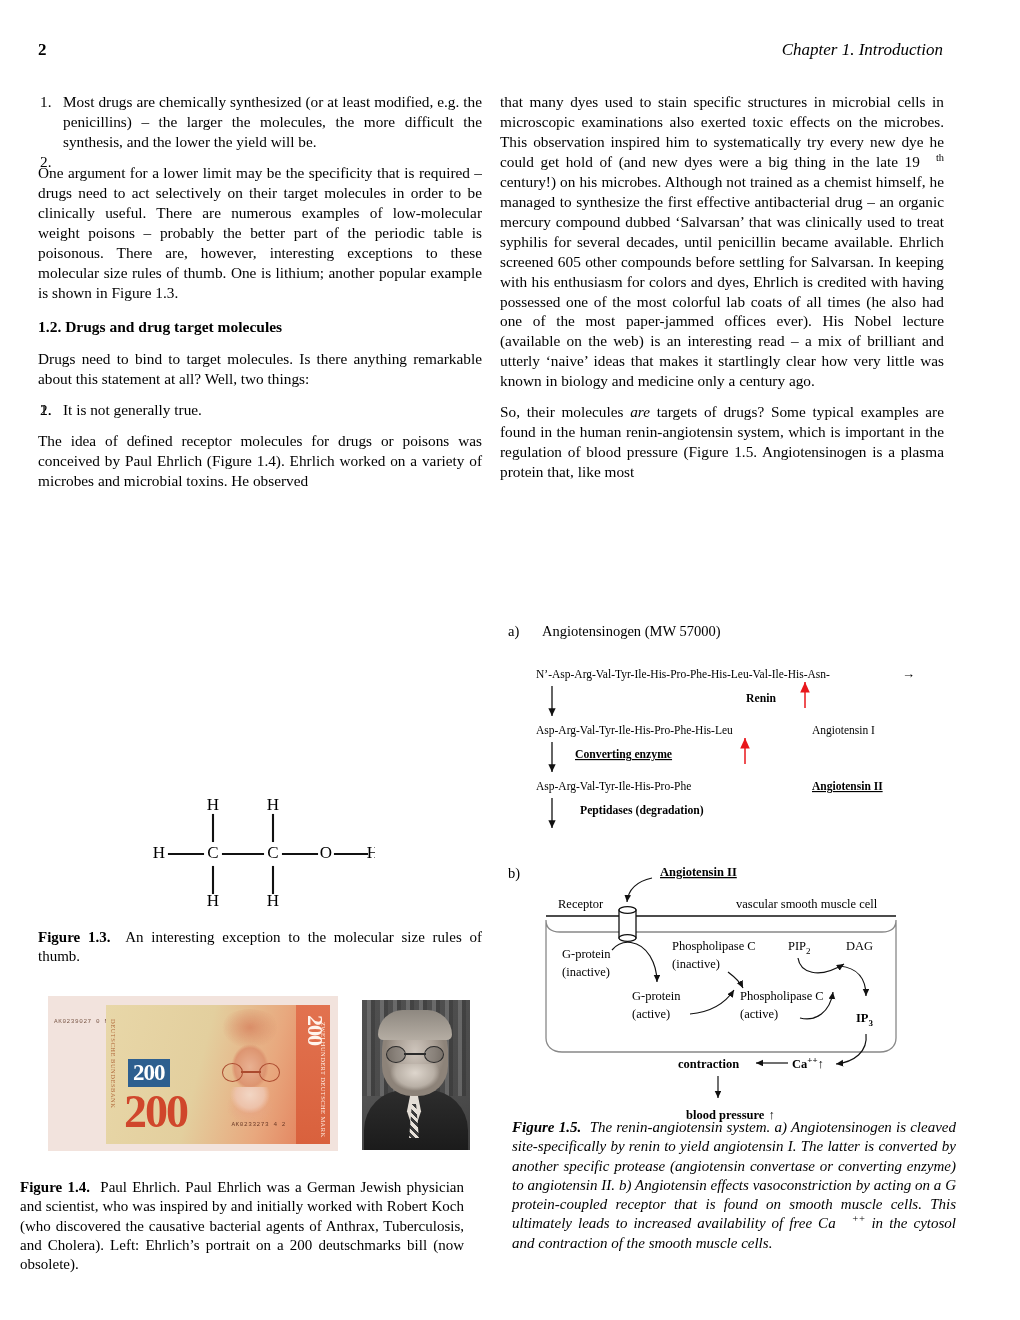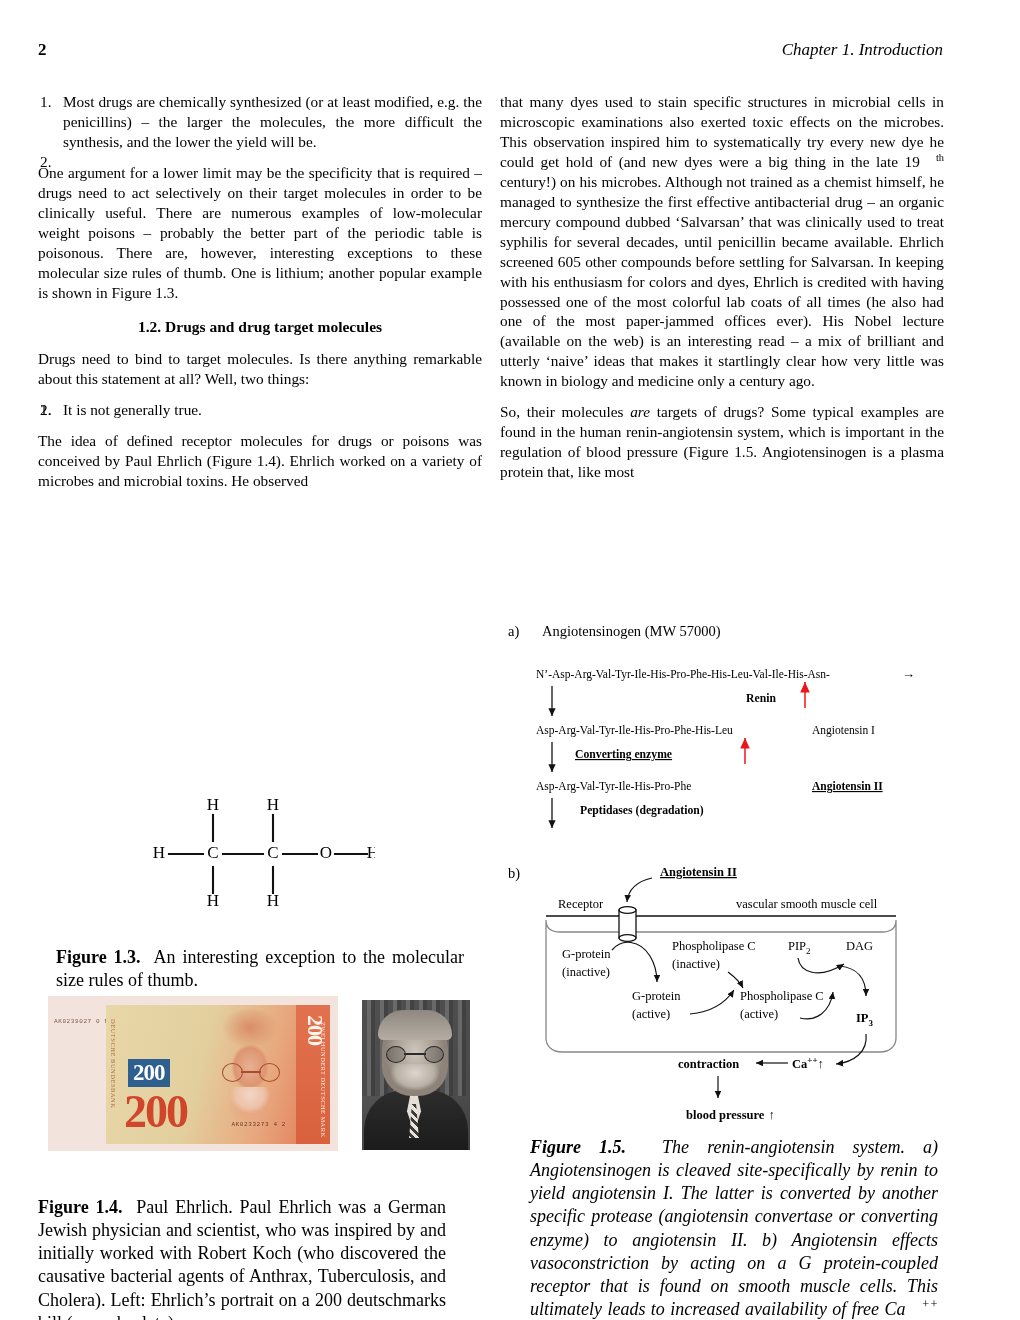--- a/index.html
+++ b/index.html
@@ -69,27 +69,27 @@
   }
   ol.numlist li .marker {
     position: absolute;
     left: 2px;
     top: 0;
   }
   h3.subhead {
     font-size: 15.5px;
     font-weight: bold;
     margin: 14px 0 12px 0;
-    text-align: center;
+    text-align: left;
   }
   .caption {
-    font-size: 18px;
+    font-size: 15px;
     line-height: 1.285;
     text-align: justify;
-    margin: 18px;
+    margin: 0;
   }
   .caption b { font-weight: bold; }
 
   sup { font-size: 0.68em; vertical-align: super; line-height: 0; padding-left: 16px; }
   i { font-style: italic; }
 
   
   .fig13 {
     position: absolute;
     left: 38px;

